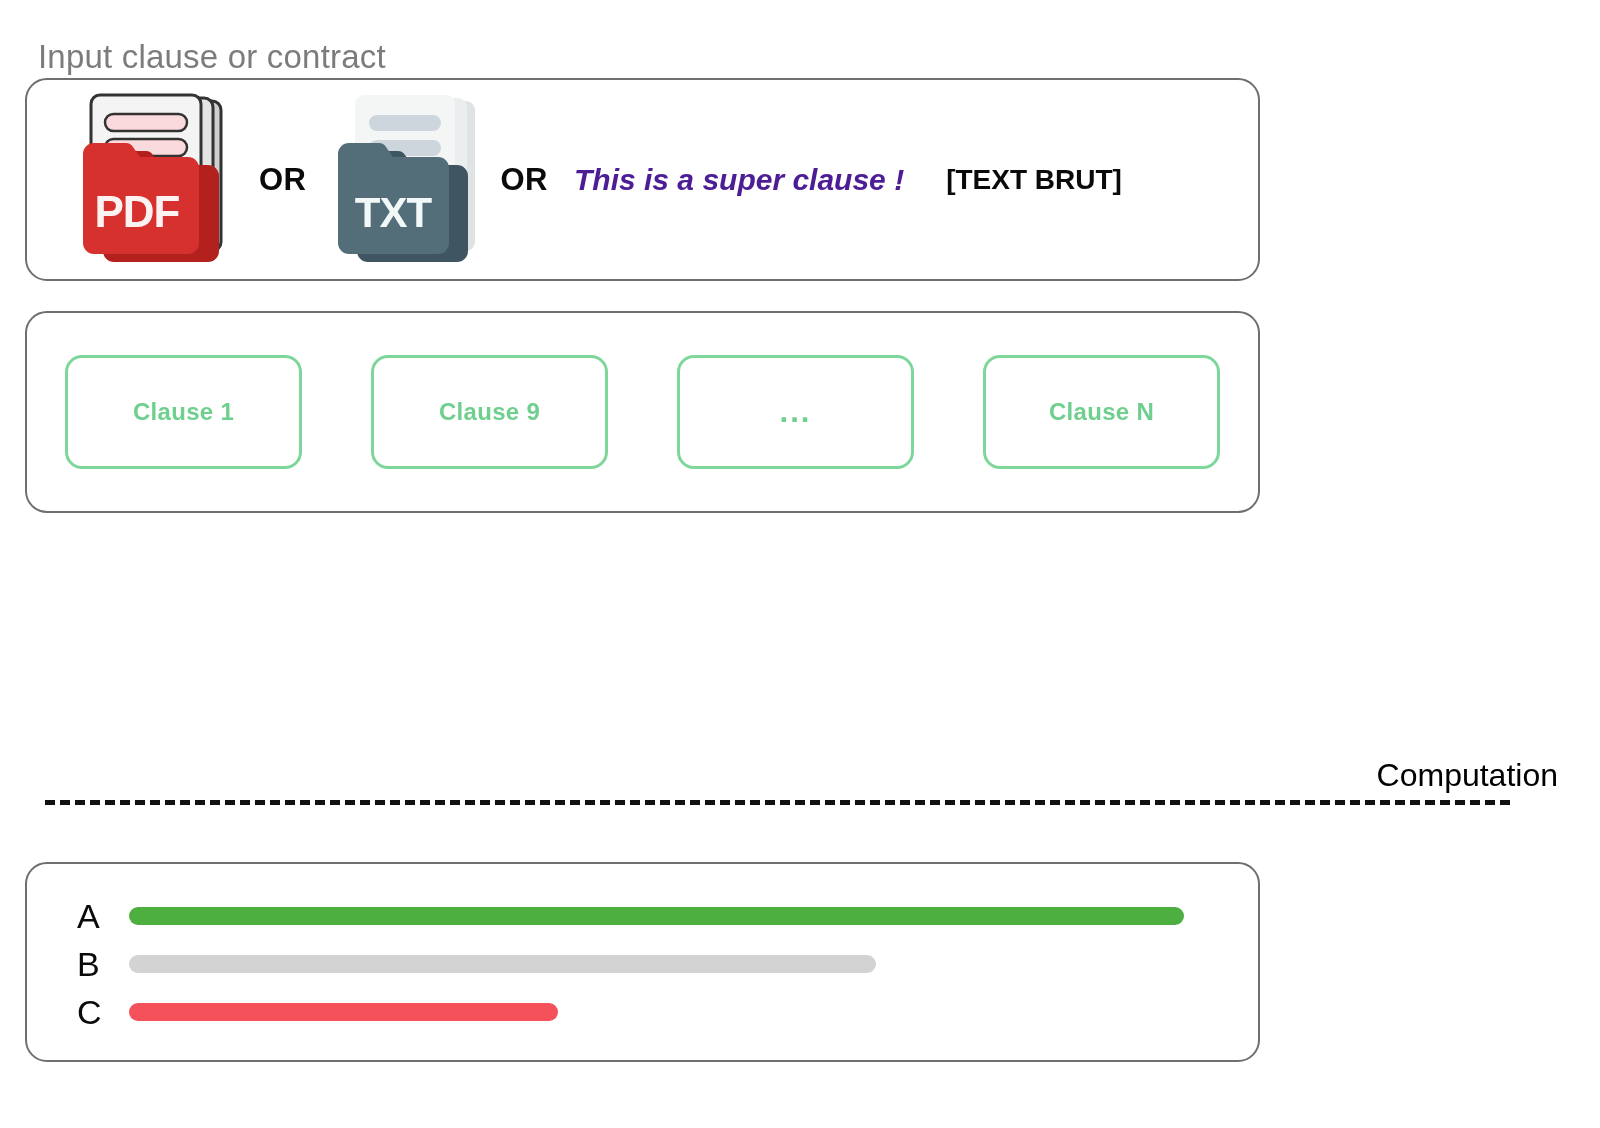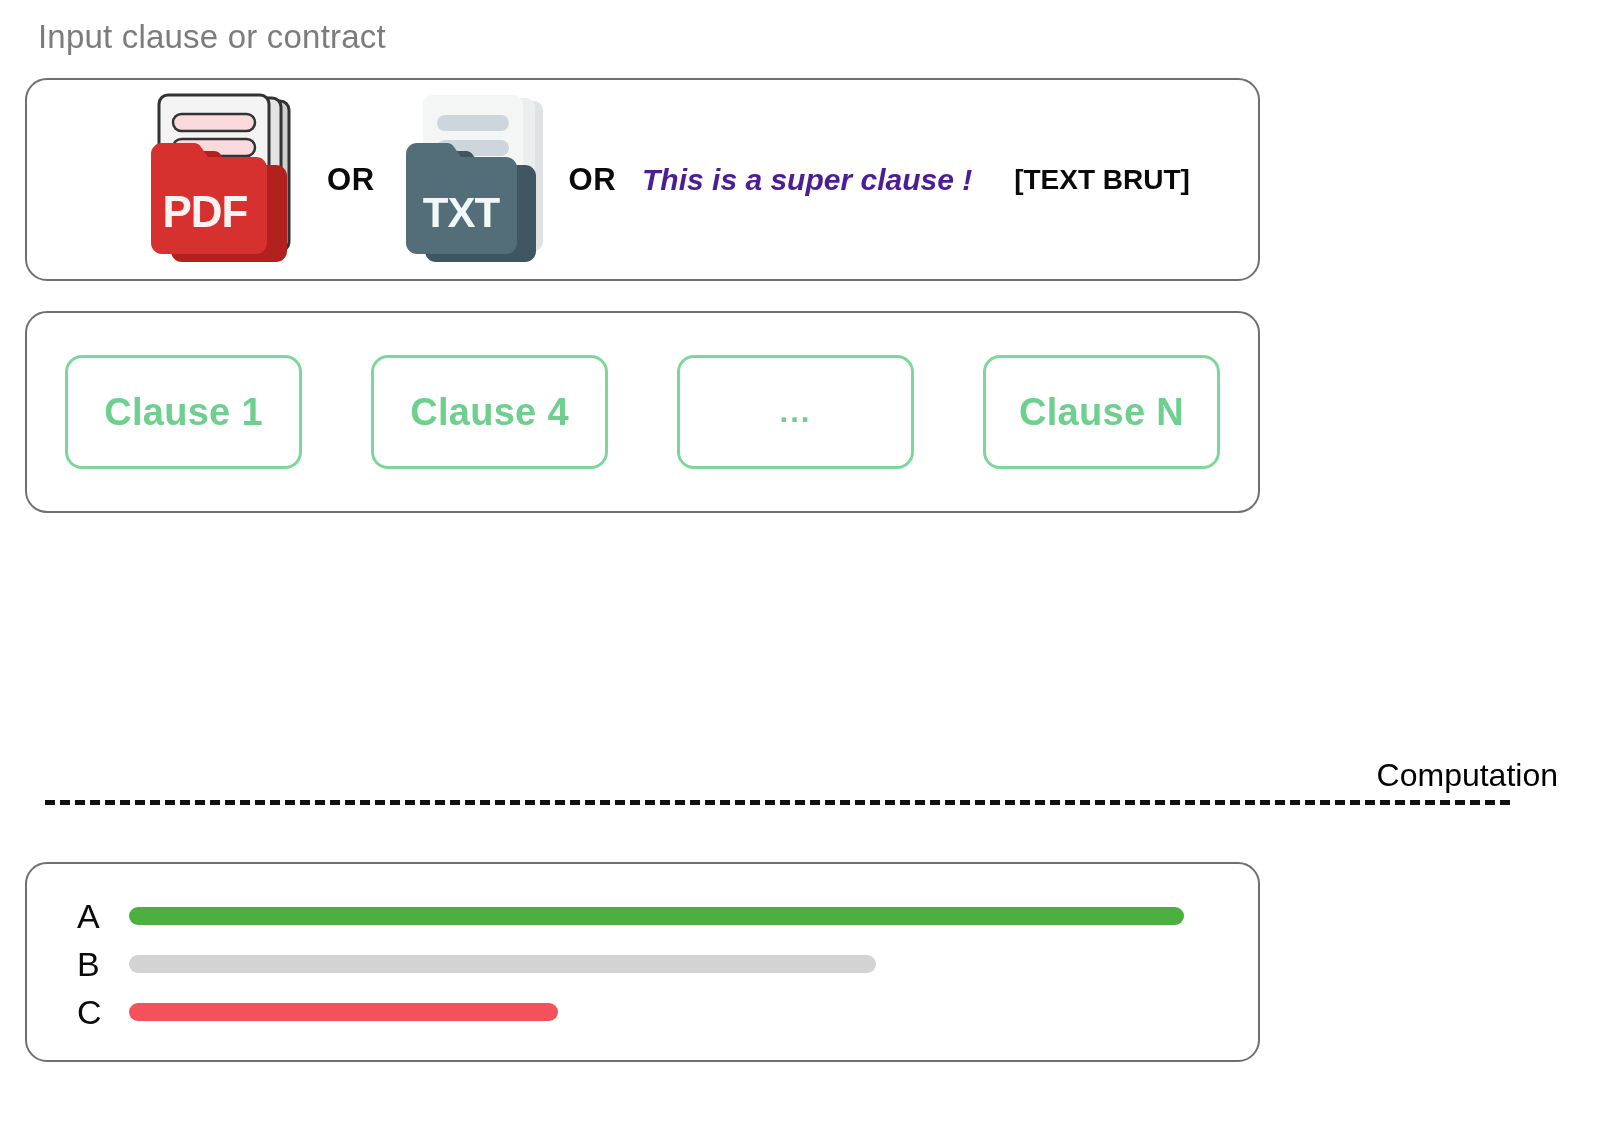--- a/index.html
+++ b/index.html
@@ -5,39 +5,39 @@
   html,body{margin:0;padding:0;background:#ffffff;}
   body{
     width:1600px;height:1128px;
     font-family:"Liberation Sans","DejaVu Sans",sans-serif;
     overflow:hidden;position:relative;
   }
   .page{position:absolute;inset:0;}
 
   
   .heading{
-    position:absolute;left:38px;top:18px;
+    position:absolute;left:38px;top:38px;
     font-size:33px;color:#7c7c7c;letter-spacing:.2px;
     white-space:nowrap;
   }
 
   
   .panel{
     position:absolute;
     border:2.5px solid #6f6f6f;
     border-radius:22px;
     background:#fff;
     box-sizing:border-box;
   }
 
   
   #input-panel{left:25px;top:78px;width:1235px;height:203px;}
   .input-row{
     position:absolute;left:0;top:0;right:0;bottom:0;
-    display:flex;align-items:center;padding-left:38px;gap:0px;justify-content:center;
+    display:flex;align-items:center;padding-left:38px;gap:0px;
   }
   .or-label{
     font-size:31px;font-weight:bold;color:#0a0a0a;
     letter-spacing:.5px;
   }
   .clause-sample{
     font-size:30px;font-style:italic;font-weight:bold;color:#4c1d95;
     white-space:nowrap;
   }
   .text-brut{
@@ -55,21 +55,21 @@
     padding:0 38px;justify-content:space-between;
   }
   .clause-chip{
     width:237px;height:114px;
     border:3px solid #7ed79a;
     border-radius:17px;background:#fff;
     display:flex;align-items:center;justify-content:center;
     box-sizing:border-box;
   }
   .clause-chip span{
-    font-size:38px;font-weight:bold;color:#6fcf8e;letter-spacing:.3px;
+    font-size:24px;font-weight:bold;color:#6fcf8e;letter-spacing:.3px;
   }
   .clause-chip.ellipsis span{font-size:31px;letter-spacing:2px;}
 
   
   #hash-panel{left:25px;top:541px;width:1235px;height:190px;}
   .hash-lines{
     position:absolute;left:66px;top:34px;right:20px;
     font-size:34px;line-height:1.33;color:#0a0a0a;letter-spacing:-.2px;
     white-space:nowrap;
   }
@@ -152,21 +152,21 @@
       <div class="text-brut" style="margin-left:42px;">[TEXT BRUT]</div>
     </div>
   </div>
 
   <div class="panel" id="clauses-panel">
     <div class="clause-row">
       <div class="clause-chip">
         <span>Clause 1</span>
       </div>
       <div class="clause-chip">
-        <span>Clause 4</span>
+        <span>Clause 9</span>
       </div>
       <div class="clause-chip ellipsis">
         <span>...</span>
       </div>
       <div class="clause-chip">
         <span>Clause N</span>
       </div>
     </div>
   </div>
 

